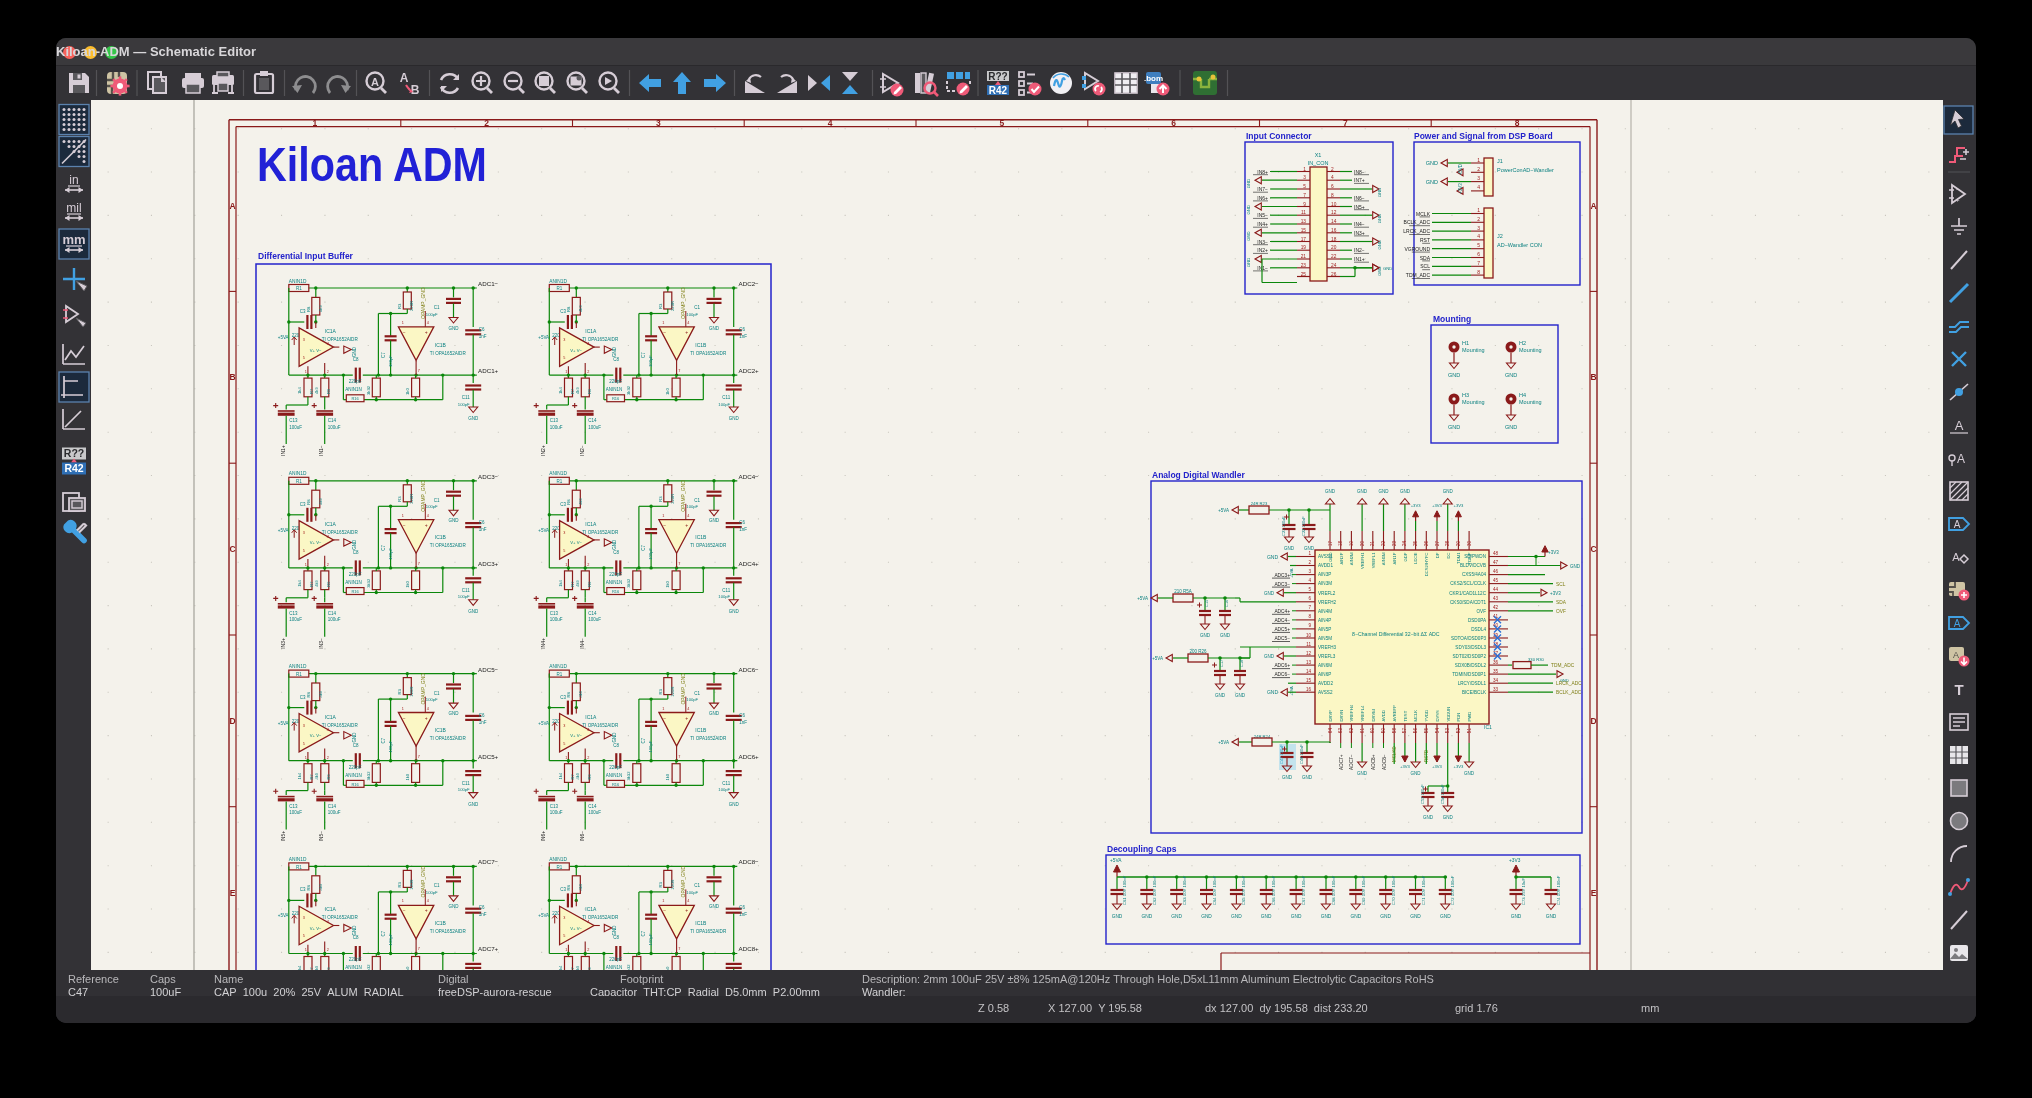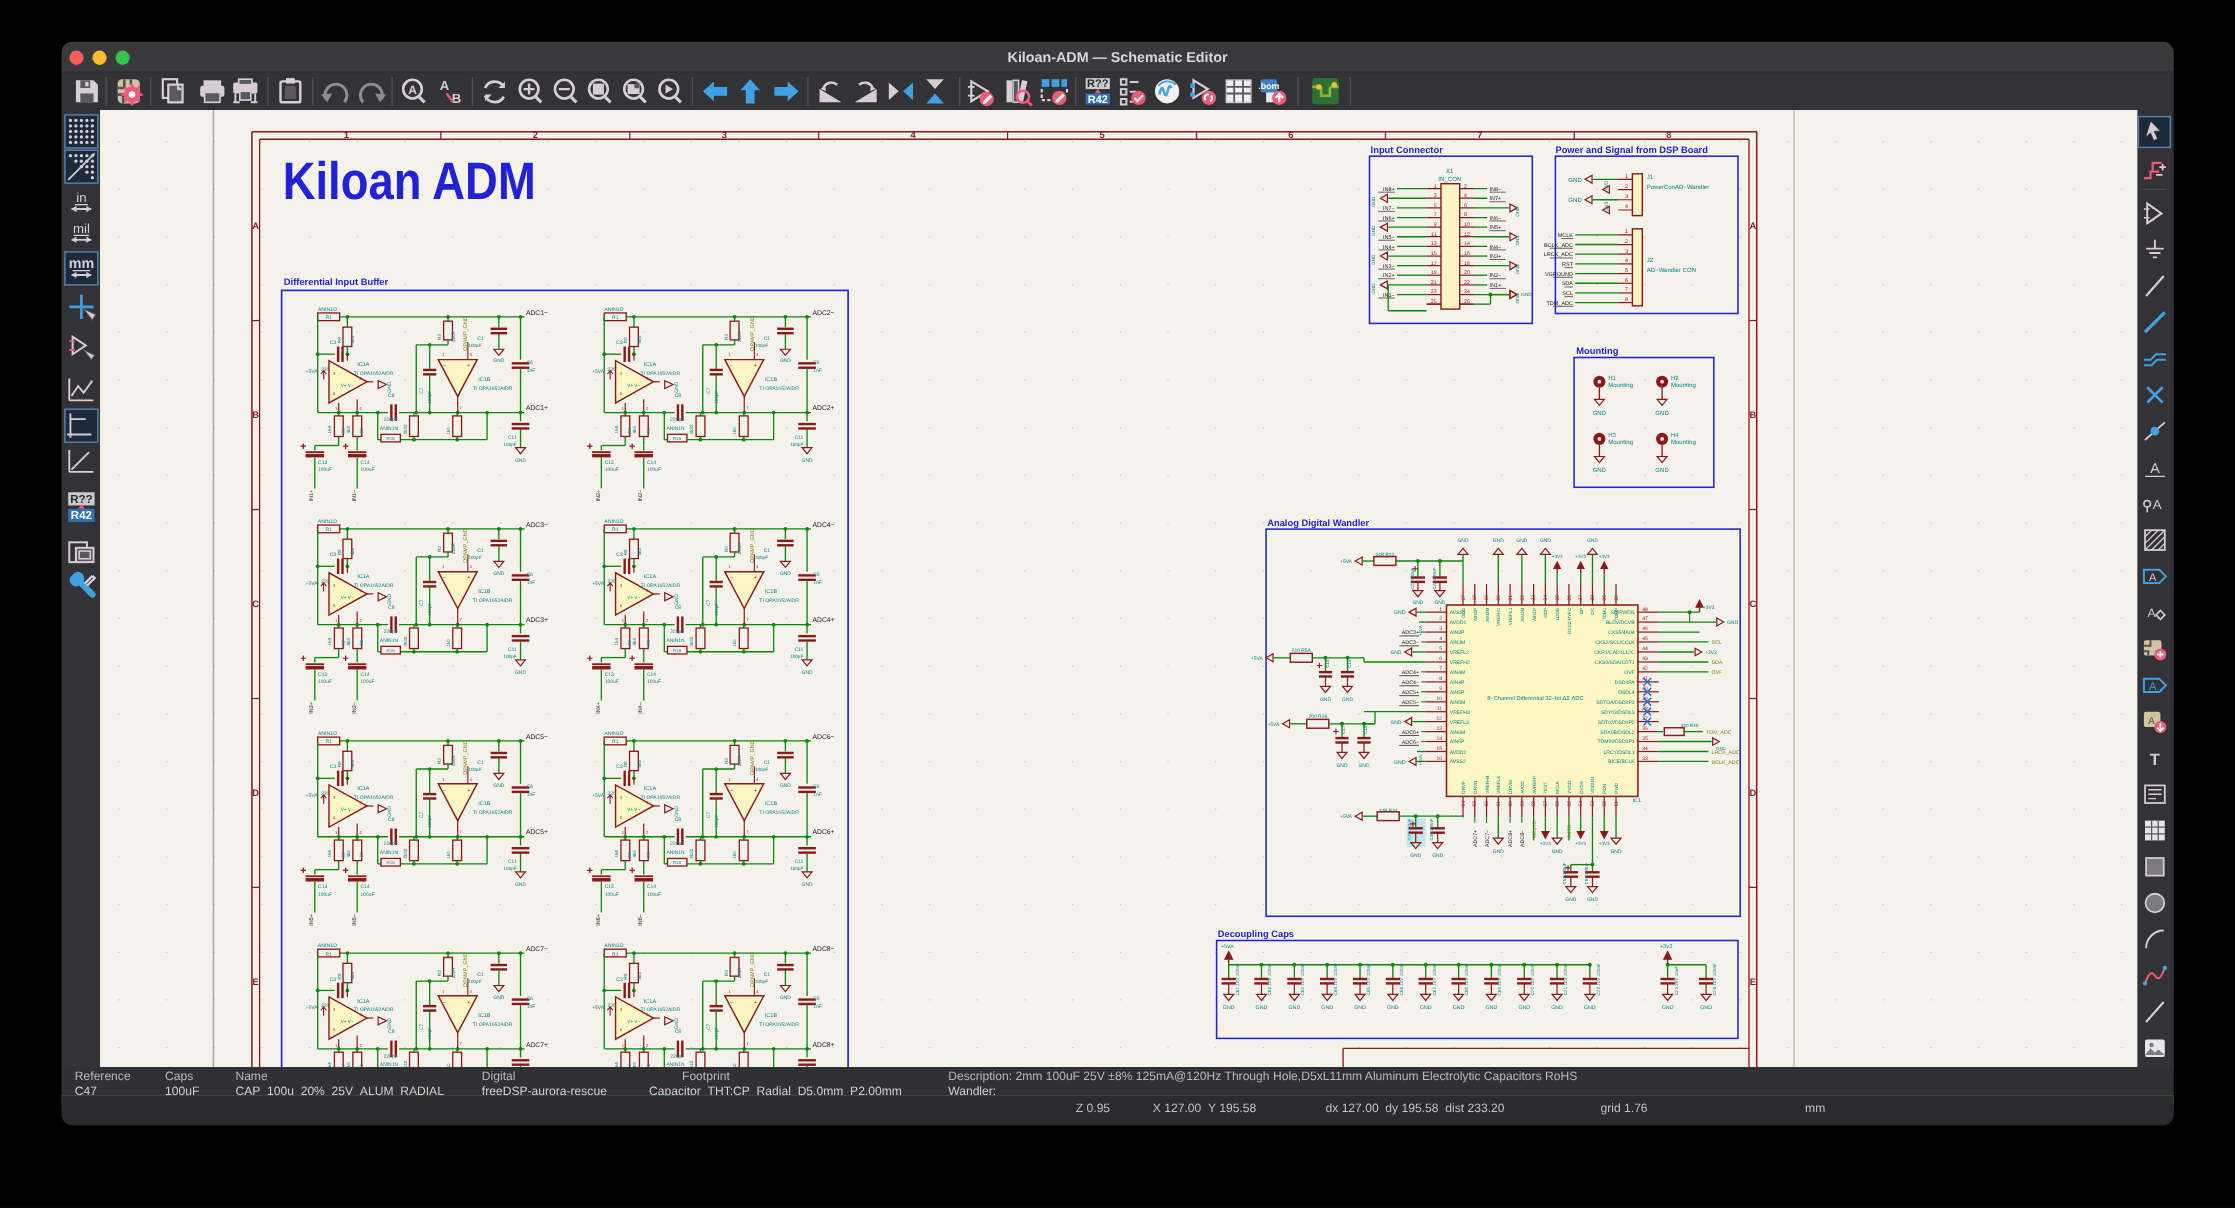--- a/index.html
+++ b/index.html
@@ -1,23 +1,23 @@
 <!DOCTYPE html>
 <html><head><meta charset="utf-8"><style>
 *{margin:0;padding:0;box-sizing:border-box}
 html,body{width:2032px;height:1098px;background:#000;overflow:hidden;font-family:"Liberation Sans",sans-serif}
 #win{position:absolute;left:56px;top:38px;width:1920px;height:985px;border-radius:10px;overflow:hidden;background:#333236}
 #titlebar{position:absolute;left:0;top:0;width:100%;height:28px;background:#3a393c;border-bottom:1px solid #2a292c}
-#titlebar .t{position:absolute;width:100%;top:6px;text-align:center;font-size:13px;font-weight:bold;color:#d8d6d9}
+#titlebar .t{position:absolute;width:100%;top:6px;font-size:13px;font-weight:bold;color:#d8d6d9}
 .tl{position:absolute;top:7.5px;width:13px;height:13px;border-radius:50%}
 #toolbar{position:absolute;left:0;top:28px;width:100%;height:34px;background:#333236}
 #lbar{position:absolute;left:0;top:62px;width:35px;height:870px;background:#333236}
 #rbar{position:absolute;left:1887px;top:62px;width:33px;height:870px;background:#333236}
 #canvas{position:absolute;left:35px;top:62px;width:1852px;height:870px;background:#f4f2eb}
-#st1{position:absolute;left:0;top:932px;width:100%;height:33px;background:#313034;border-bottom:7px solid #22c55e}
+#st1{position:absolute;left:0;top:932px;width:100%;height:33px;background:#313034;border-bottom:4px solid #22c55e}
 #st2{position:absolute;left:0;top:958px;width:100%;height:27px;background:#2b2a2e}
 .sl{position:absolute;font-size:11px;color:#b9b8bb;top:3px;white-space:nowrap}
 .sv{position:absolute;font-size:11px;color:#d2d1d4;top:16px;white-space:nowrap}
 .s2{position:absolute;font-size:11px;color:#c3c2c5;top:6px;white-space:nowrap}
 svg text{font-family:"Liberation Sans",sans-serif}
 </style></head><body>
 <div id="win">
   <div id="titlebar">
     <div class="tl" style="left:7px;background:#f7605a"></div>
     <div class="tl" style="left:28px;background:#fbbd2e"></div>
@@ -36,21 +36,21 @@
     <span class="sl" style="left:158px">Name</span>
       <span class="sv" style="left:158px">CAP_100u_20%_25V_ALUM_RADIAL</span>
     <span class="sl" style="left:382px">Digital</span>
       <span class="sv" style="left:382px">freeDSP-aurora-rescue</span>
     <span class="sl" style="left:564px">Footprint</span>
       <span class="sv" style="left:534px">Capacitor_THT:CP_Radial_D5.0mm_P2.00mm</span>
     <span class="sl" style="left:806px">Description: 2mm 100uF 25V ±8% 125mA@120Hz Through Hole,D5xL11mm Aluminum Electrolytic Capacitors RoHS</span>
     <span class="sv" style="left:806px">Wandler:</span>
   </div>
   <div id="st2">
-    <span class="s2" style="left:922px">Z 0.95</span>
+    <span class="s2" style="left:922px">Z 0.58</span>
     <span class="s2" style="left:992px">X 127.00&nbsp;&nbsp;Y 195.58</span>
     <span class="s2" style="left:1149px">dx 127.00&nbsp;&nbsp;dy 195.58&nbsp;&nbsp;dist 233.20</span>
     <span class="s2" style="left:1399px">grid 1.76</span>
     <span class="s2" style="left:1585px">mm</span>
   </div>
 </div>
 <svg style="position:absolute;left:56px;top:66px" width="1920" height="34" viewBox="56 66 1920 34">
 <g transform="translate(79,83)">
       <path d="M-10 -10 h16 l4 4 v16 h-20 z" fill="#d6cdd6"></path>
       <rect x="-6" y="-10" width="9" height="7" fill="#59585c"></rect>

